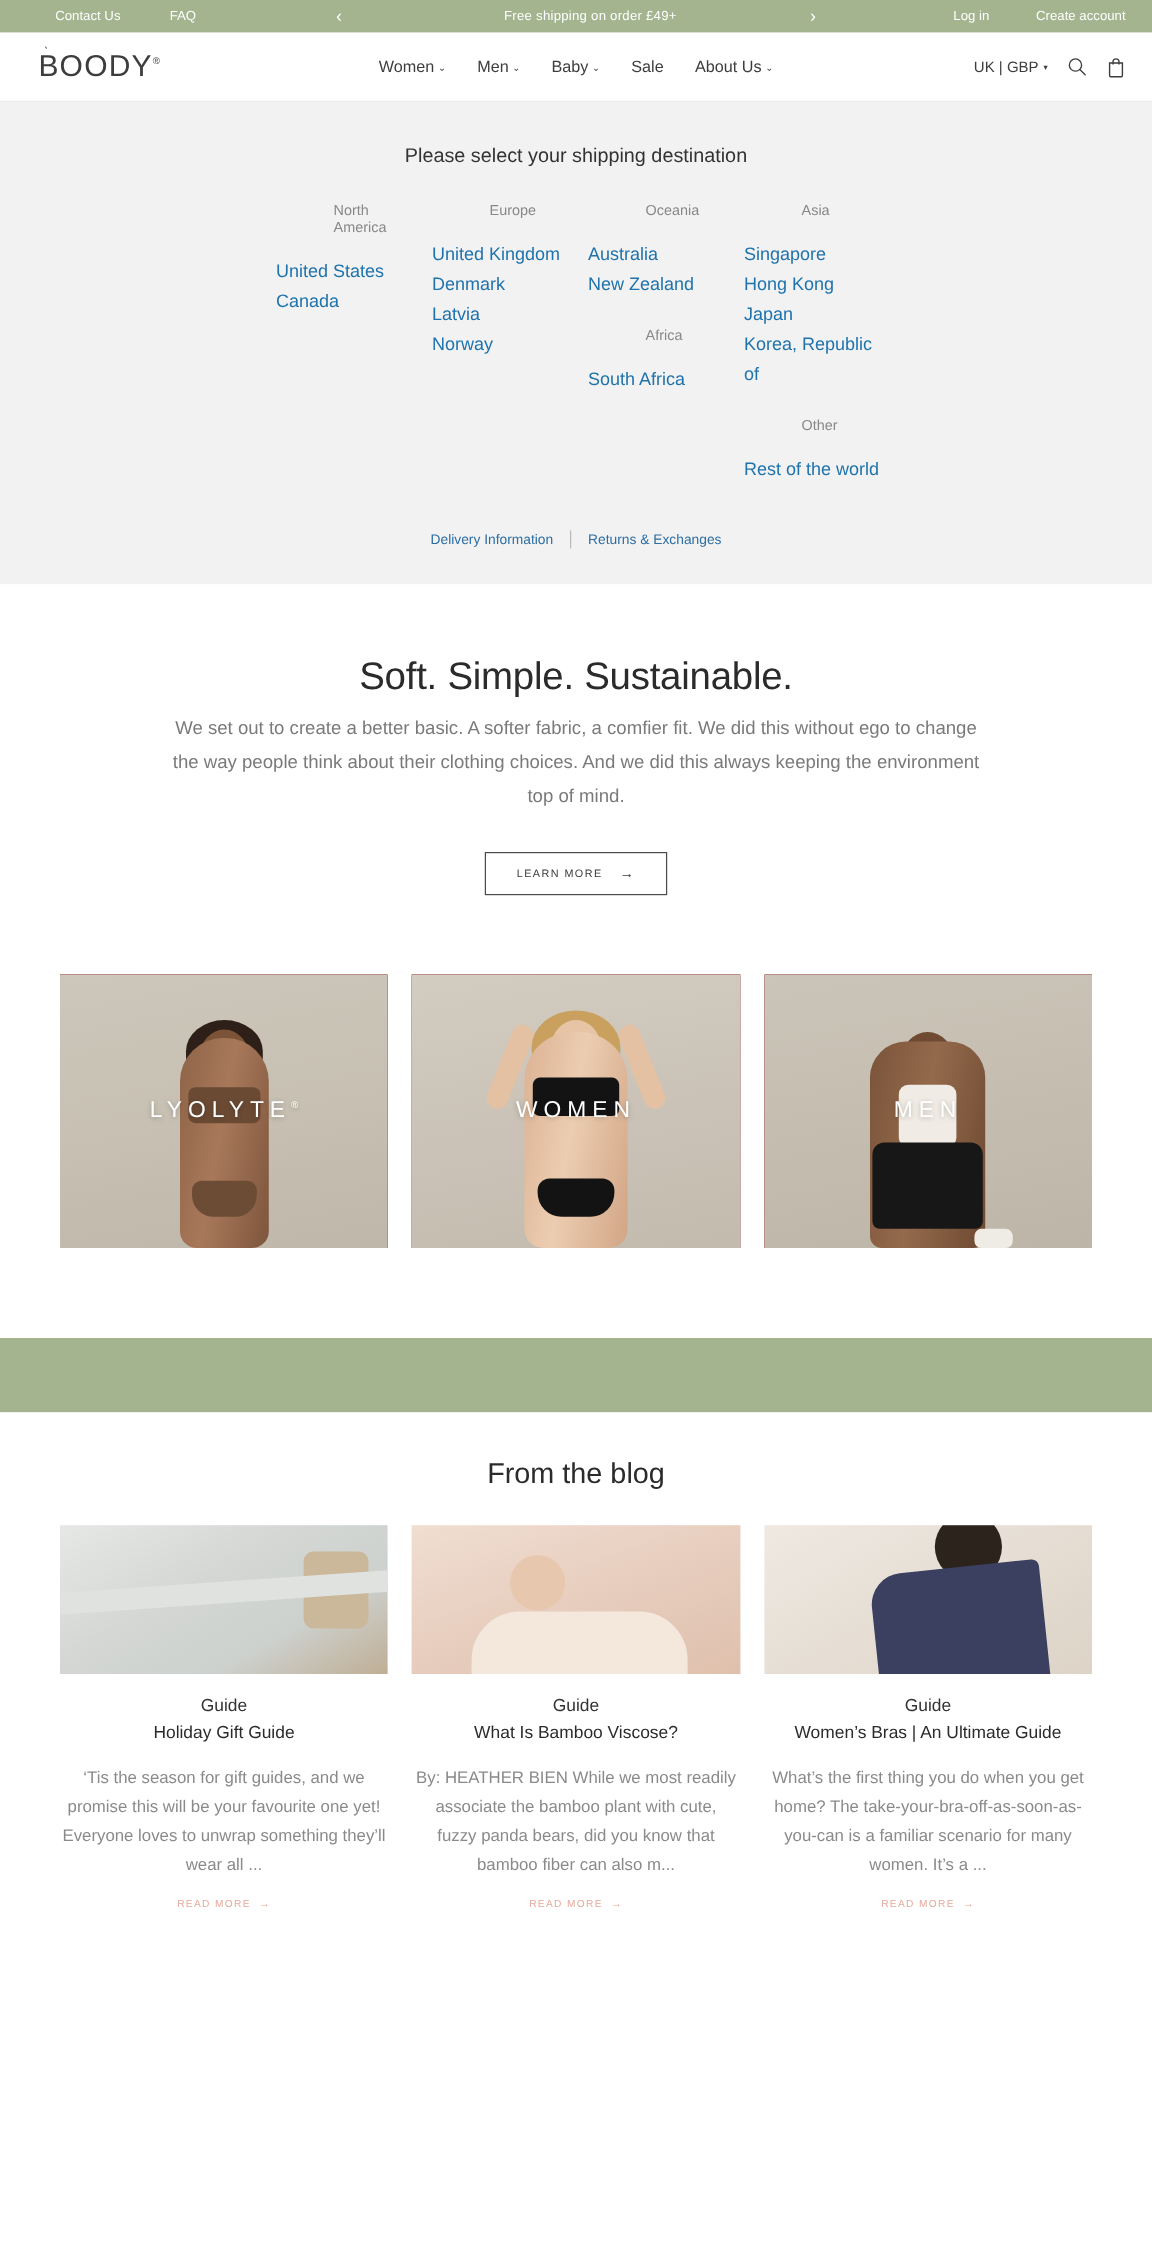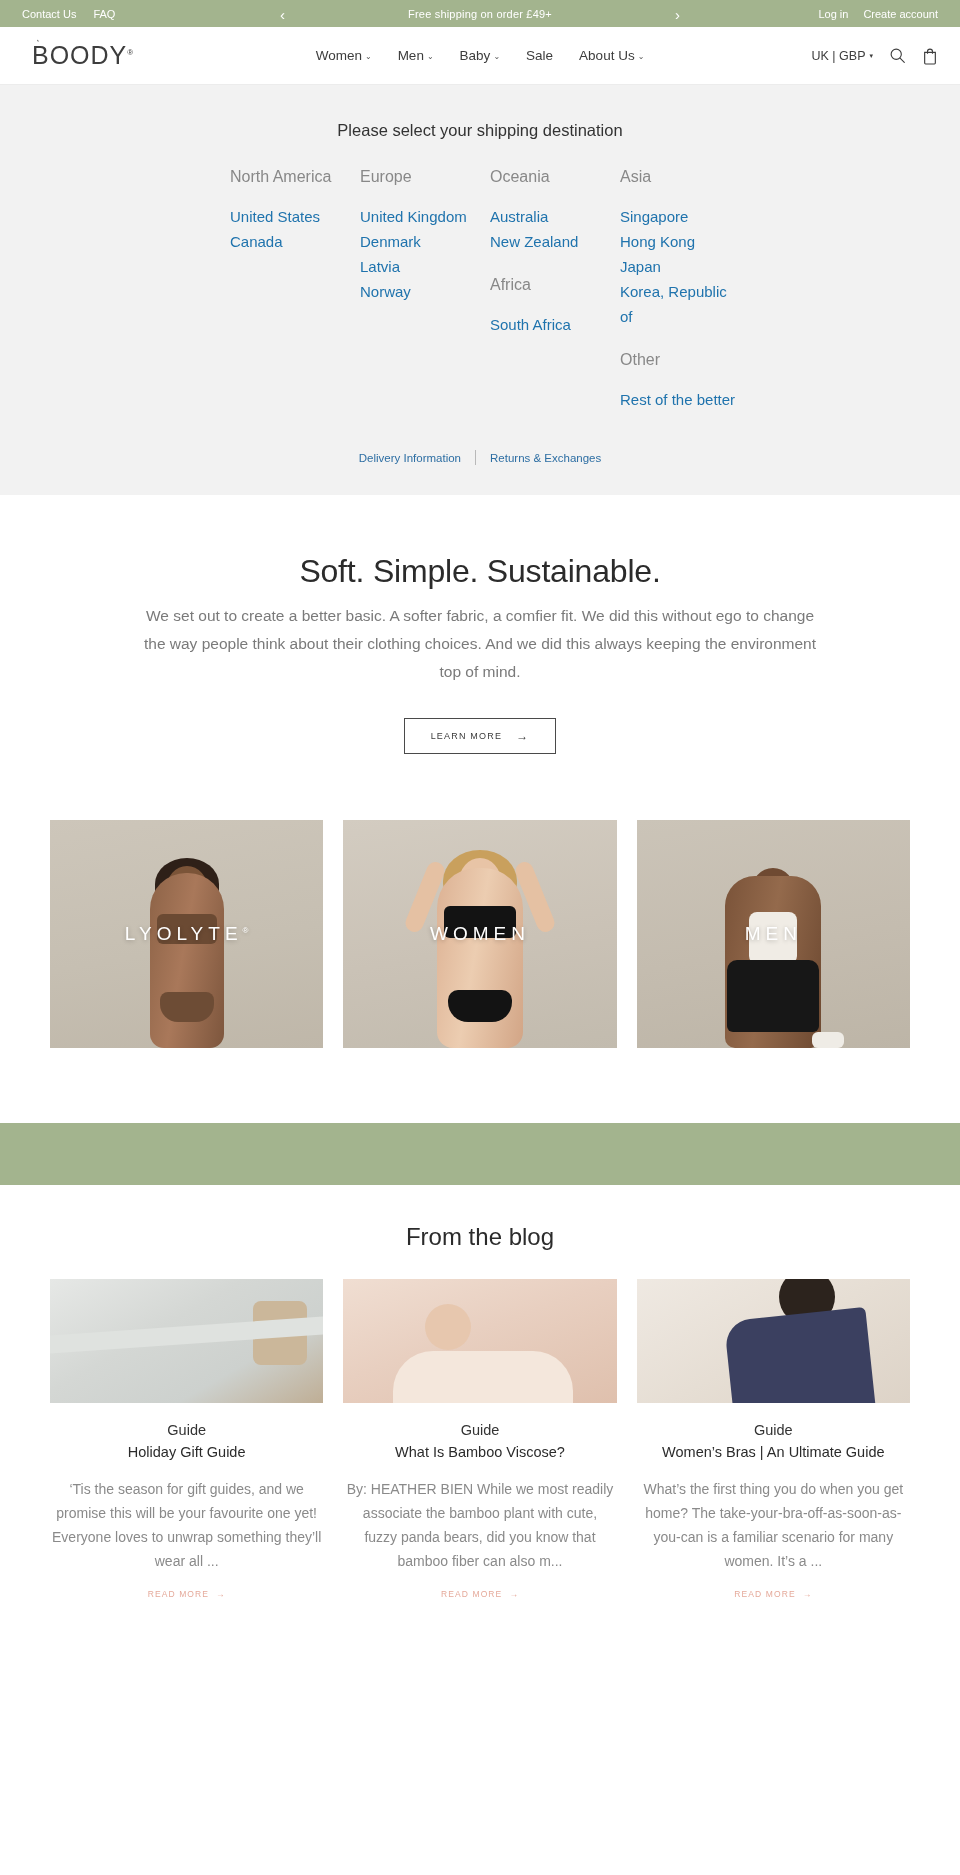--- a/index.html
+++ b/index.html
@@ -16,21 +16,21 @@
   .announce {
     background: #a3b48e;
     height: 27px;
     display: flex;
     align-items: center;
     font-size: 11px;
     color: #ffffff;
     padding: 0 22px;
     position: relative;
   }
-  .announce a, .announce span { color: #ffffff; text-decoration: none; }
+  .announce a, .announce span { color: #ffffff; text-decoration: none; margin-left: 24px; }
   .announce-left { display: flex; gap: 17px; width: 200px; }
   .announce-center {
     flex: 1;
     display: flex;
     align-items: center;
     justify-content: center;
     gap: 0;
     position: relative;
   }
   .announce-msg { font-size: 11px; letter-spacing: .2px; }
@@ -120,24 +120,25 @@
     margin-bottom: 28px;
   }
   .region-grid {
     display: flex;
     max-width: 560px;
     margin: 0 auto;
     padding-left: 30px;
   }
   .region-col { width: 130px; padding-right: 10px; }
   .region-label {
-    font-size: 16px;
+    font-size: 12px;
     color: #888888;
     margin-bottom: 18px;
     margin-top: 0;
+    margin-left: 48px;
   }
   .region-col .region-label.second { margin-top: 22px; }
   .region-links { display: block; }
   .region-links a {
     display: block;
     color: #1f73ad;
     font-size: 15px;
     line-height: 25px;
     text-decoration: none;
     margin-bottom: 0;
@@ -404,21 +405,21 @@
     <div class="region-col">
       <div class="region-label">Asia</div>
       <div class="region-links">
         <a href="#">Singapore</a>
         <a href="#">Hong Kong</a>
         <a href="#">Japan</a>
         <a href="#">Korea, Republic of</a>
       </div>
       <div class="region-label second">Other</div>
       <div class="region-links">
-        <a href="#">Rest of the better</a>
+        <a href="#">Rest of the world</a>
       </div>
     </div>
 
   </div>
 
   <div class="ship-footer">
     <a href="#">Delivery Information</a>
     <span class="ship-divider"></span>
     <a href="#">Returns &amp; Exchanges</a>
   </div>

